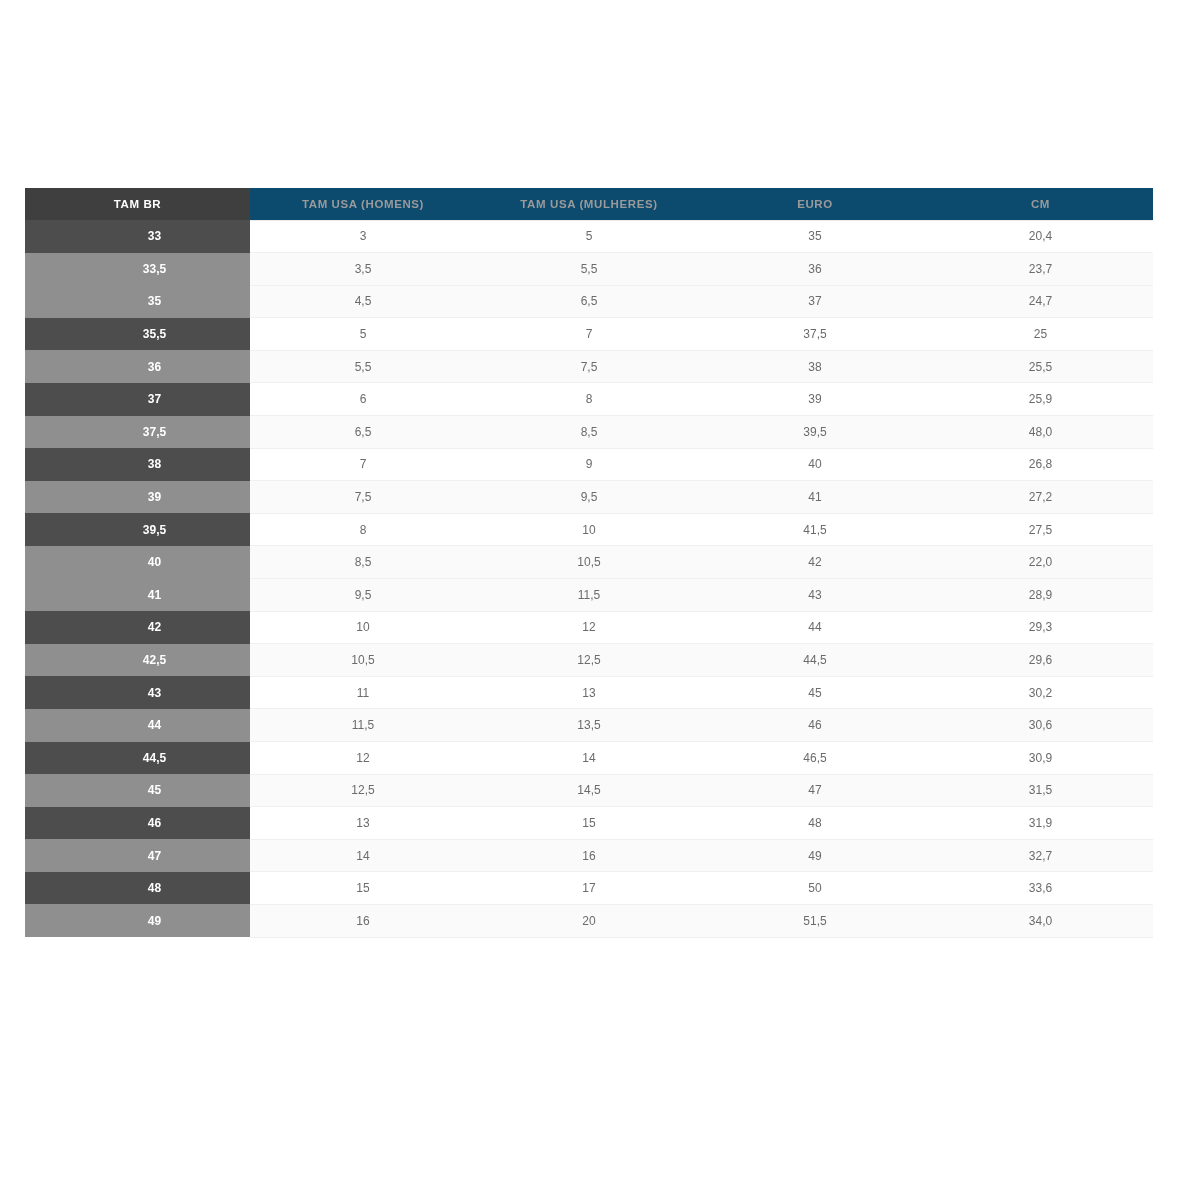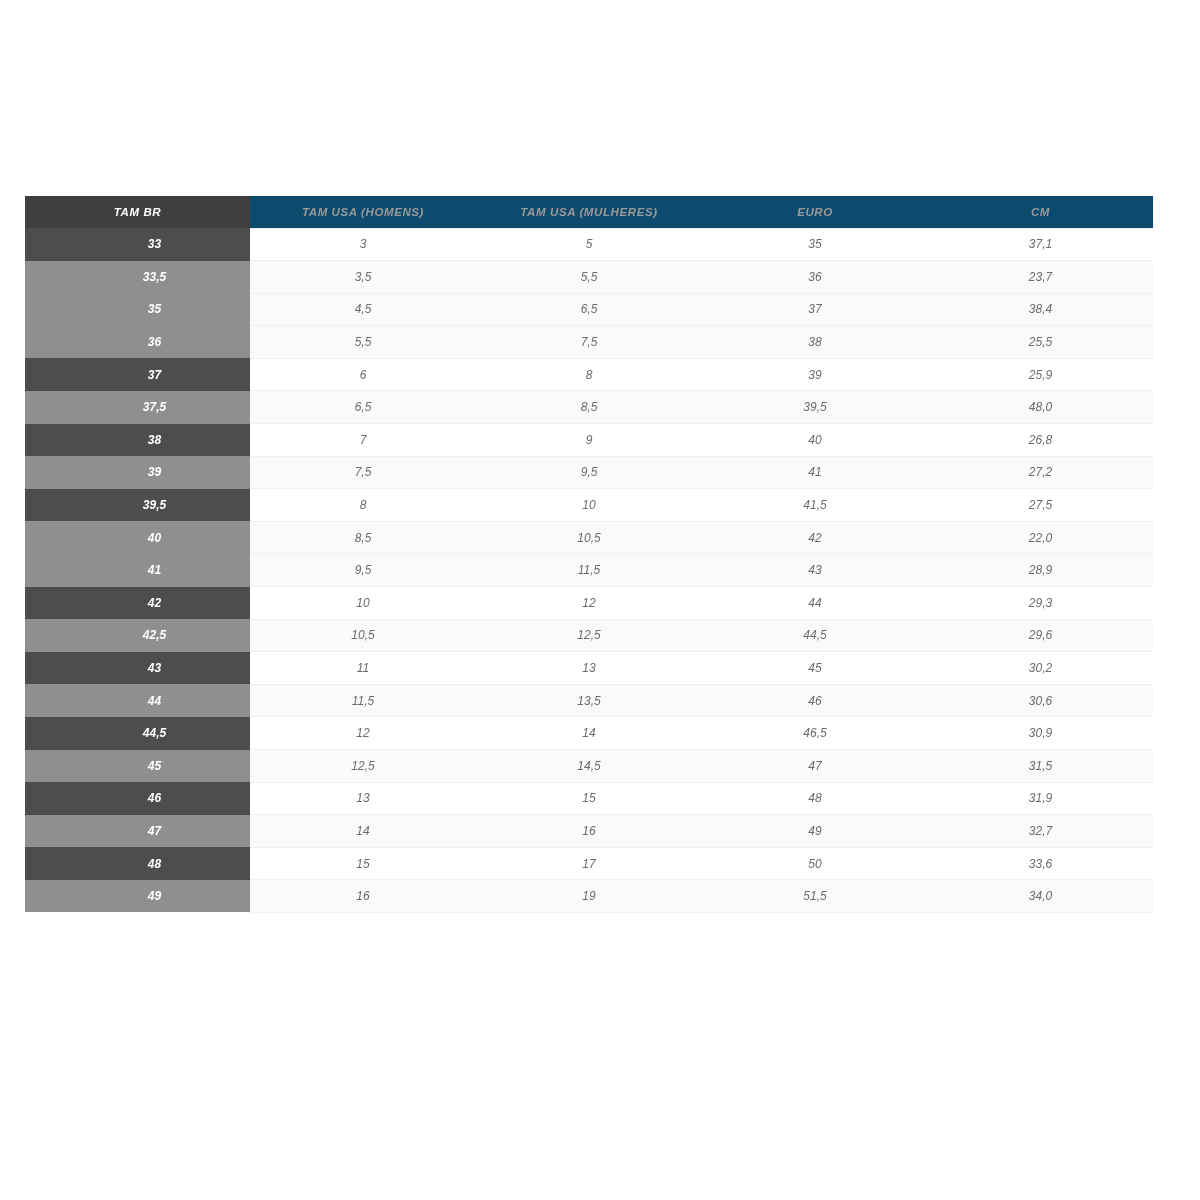--- a/index.html
+++ b/index.html
@@ -7,23 +7,22 @@
     padding: 0;
     width: 1200px;
     height: 1200px;
     background: #ffffff;
     font-family: "Liberation Sans", sans-serif;
   }
 
   #size-table-wrap {
     position: absolute;
     left: 25px;
-    top: 196px;
+    top: 188px;
     width: 1128px;
-    font-style: italic;
   }
 
   table.size-table {
     border-collapse: collapse;
     width: 1128px;
     table-layout: fixed;
   }
 
   
   table.size-table col.c0 { width: 225px; }
@@ -94,35 +93,42 @@
           <th>EURO</th>
           <th>CM</th>
         </tr>
     </thead>
     <tbody>
         <tr class="dark">
           <td class="brcol">33</td>
           <td>3</td>
           <td>5</td>
           <td>35</td>
-          <td>37,1</td>
+          <td>20,4</td>
         </tr>
         <tr class="light alt">
           <td class="brcol">33,5</td>
           <td>3,5</td>
           <td>5,5</td>
           <td>36</td>
           <td>23,7</td>
         </tr>
         <tr class="light alt">
           <td class="brcol">35</td>
           <td>4,5</td>
           <td>6,5</td>
           <td>37</td>
-          <td>38,4</td>
+          <td>24,7</td>
+        </tr>
+        <tr class="dark">
+          <td class="brcol">35,5</td>
+          <td>5</td>
+          <td>7</td>
+          <td>37,5</td>
+          <td>25</td>
         </tr>
         <tr class="light alt">
           <td class="brcol">36</td>
           <td>5,5</td>
           <td>7,5</td>
           <td>38</td>
           <td>25,5</td>
         </tr>
         <tr class="dark">
           <td class="brcol">37</td>
@@ -232,19 +238,19 @@
         <tr class="dark">
           <td class="brcol">48</td>
           <td>15</td>
           <td>17</td>
           <td>50</td>
           <td>33,6</td>
         </tr>
         <tr class="light alt">
           <td class="brcol">49</td>
           <td>16</td>
-          <td>19</td>
+          <td>20</td>
           <td>51,5</td>
           <td>34,0</td>
         </tr>
       </tbody>
   </table>
 </div>
 
 </body></html>

